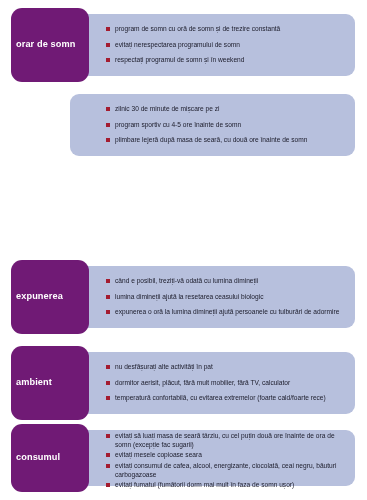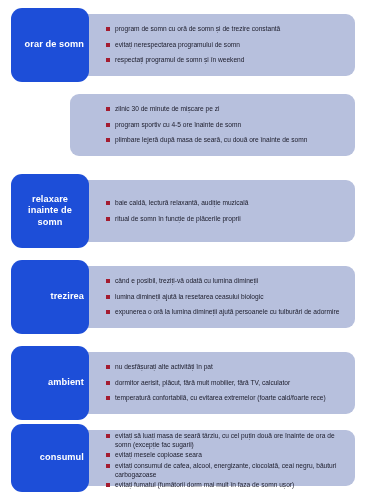--- a/index.html
+++ b/index.html
@@ -34,25 +34,25 @@
     background: #b7c0dd;
     border-radius: 9px;
     box-sizing: border-box;
   }
   .tile {
     position: absolute;
     left: 11px;
     top: 0;
     width: 78px;
     height: 100%;
-    background: #1d4ed8;
+    background: #701a75;
     border-radius: 11px;
     display: flex;
     align-items: center;
-    justify-content: flex-end;
+    justify-content: flex-start;
     box-sizing: border-box;
     padding: 2px 5px;
   }
   .tile-label {
     color: #ffffff;
     font-size: 9.2px;
     font-weight: bold;
     line-height: 11.5px;
     text-align: center;
     letter-spacing: .1px;
@@ -107,35 +107,25 @@
 
   <div class="row" style="top:88px;height:74px;">
     <div class="panel"></div>
     <div class="bullets">
       <div class="bullet">zilnic 30 de minute de mișcare pe zi</div>
       <div class="bullet">program sportiv cu 4-5 ore înainte de somn</div>
       <div class="bullet">plimbare lejeră după masa de seară, cu două ore înainte de somn</div>
     </div>
   </div>
 
-  <div class="row" style="top:174px;height:74px;">
-    <div class="panel"></div>
-    <div class="tile">
-      <div class="tile-label">relaxare inainte de somn</div>
-    </div>
-    <div class="bullets">
-      <div class="bullet">baie caldă, lectură relaxantă, audiție muzicală</div>
-      <div class="bullet">ritual de somn în funcție de plăcerile proprii</div>
-    </div>
-  </div>
 
   <div class="row" style="top:260px;height:74px;">
     <div class="panel"></div>
     <div class="tile">
-      <div class="tile-label">trezirea</div>
+      <div class="tile-label">expunerea</div>
     </div>
     <div class="bullets">
       <div class="bullet">când e posibil, treziți-vă odată cu lumina dimineții</div>
       <div class="bullet">lumina dimineții ajută la resetarea ceasului biologic</div>
       <div class="bullet">expunerea o oră la lumina dimineții ajută persoanele cu tulburări de adormire</div>
     </div>
   </div>
 
   <div class="row" style="top:346px;height:74px;">
     <div class="panel"></div>

